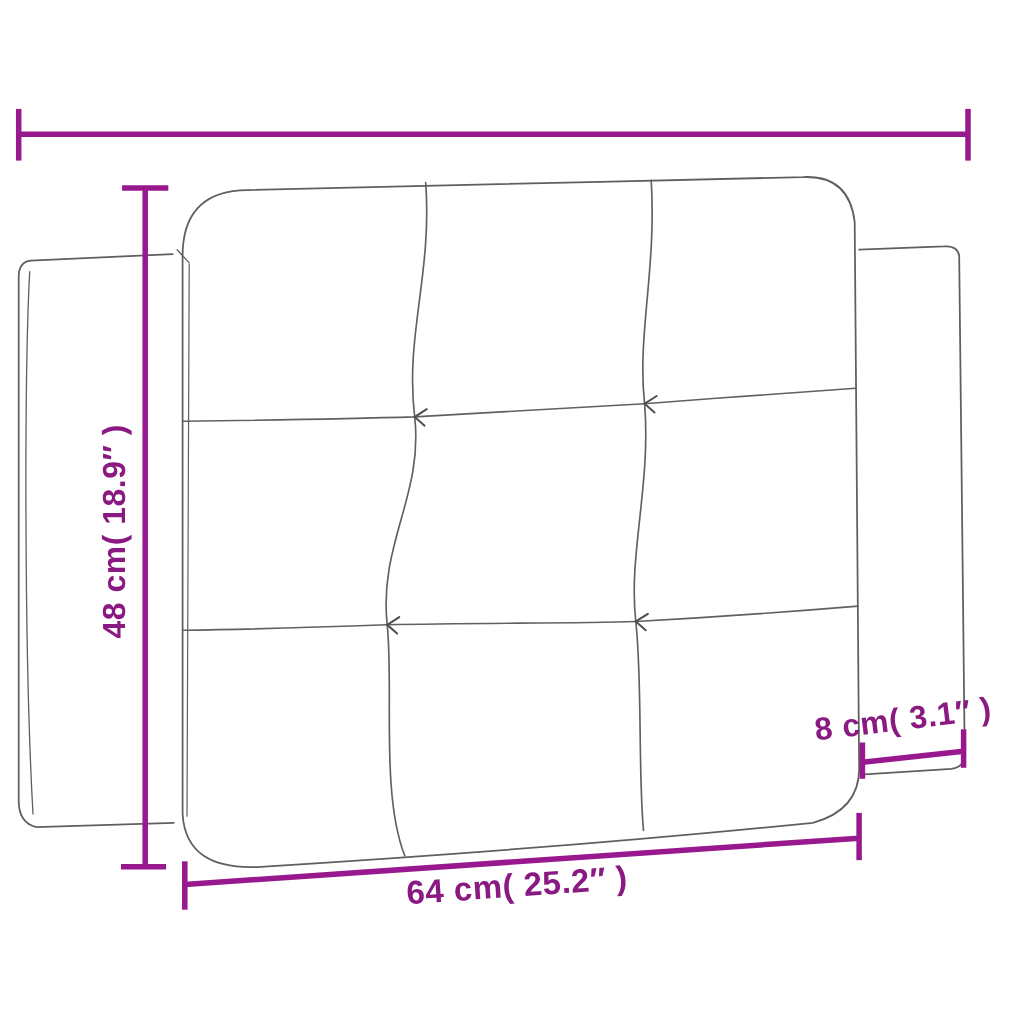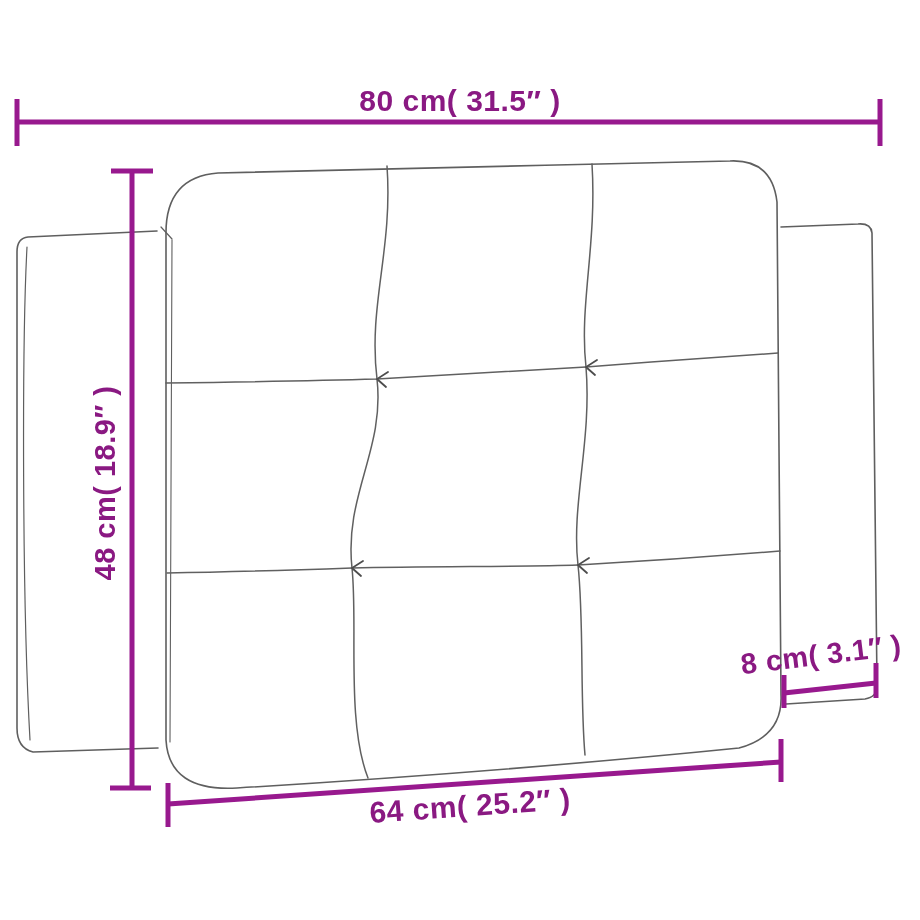--- a/index.html
+++ b/index.html
@@ -89,18 +89,17 @@
         <path class="dim" d="M 781 739 L 781 782"></path>
       </g>
       <g>
         <path class="dim" d="M 784 693 L 876 683"></path>
         <path class="dim" d="M 784 675 L 784 708"></path>
         <path class="dim" d="M 876 663 L 876 698"></path>
       </g>
     </g>
   </svg>
 
-  <div class="dim-label top">80 cm( 31.5″ )</div>
   <div class="dim-label left">48 cm( 18.9″ )</div>
   <div class="dim-label bottom">64 cm( 25.2″ )</div>
   <div class="dim-label right">8 cm( 3.1″ )</div>
 
 </div>
 
 </body></html>

